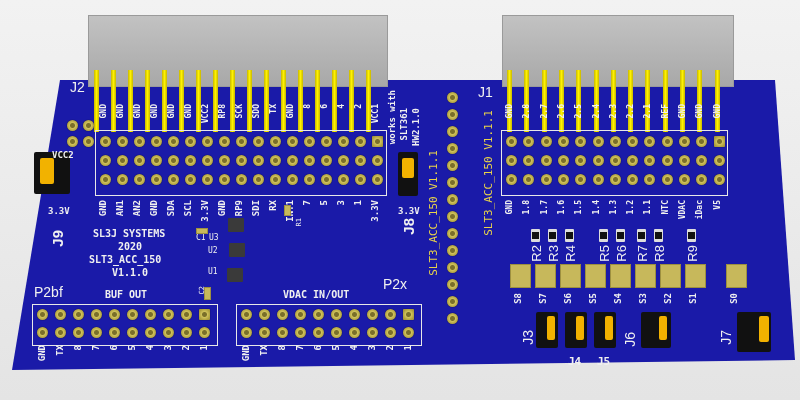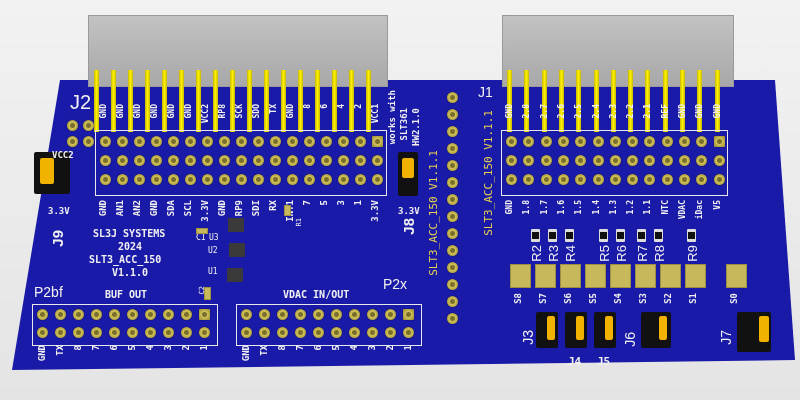--- a/index.html
+++ b/index.html
@@ -63,21 +63,21 @@
       <div class="pin" style="left: 593.5px; top: 70px; height: 62px;"></div>
       <div class="pin" style="left: 610.8px; top: 70px; height: 62px;"></div>
       <div class="pin" style="left: 628.1px; top: 70px; height: 62px;"></div>
       <div class="pin" style="left: 645.4px; top: 70px; height: 62px;"></div>
       <div class="pin" style="left: 662.7px; top: 70px; height: 62px;"></div>
       <div class="pin" style="left: 680px; top: 70px; height: 62px;"></div>
       <div class="pin" style="left: 697.3px; top: 70px; height: 62px;"></div>
       <div class="pin" style="left: 714.6px; top: 70px; height: 62px;"></div>
     </div>
 
-  <div class="silk" style="left:70px;top:91px;font-size:20px;font-family:'Liberation Sans',sans-serif;font-weight:normal;">J2</div>
+  <div class="silk" style="left:70px;top:79px;font-size:14px;font-family:'Liberation Sans',sans-serif;font-weight:normal;">J2</div>
 
   <div class="outline" style="left:95px;top:130px;width:290px;height:64px;"></div>
   <div id="left-pads">
       <div class="pad" style="left: 100px; top: 136px;"></div>
       <div class="pad" style="left: 100px; top: 155px;"></div>
       <div class="pad" style="left: 100px; top: 174px;"></div>
       <div class="pad" style="left: 117px; top: 136px;"></div>
       <div class="pad" style="left: 117px; top: 155px;"></div>
       <div class="pad" style="left: 117px; top: 174px;"></div>
       <div class="pad" style="left: 134px; top: 136px;"></div>
@@ -181,21 +181,21 @@
   <div class="silk" style="left:48px;top:206px;font-size:9px;">3.3V</div>
   <div class="silk vert" style="left:49px;top:230px;font-size:15px;font-family:'Liberation Sans',sans-serif;">J9</div>
 
   <div class="jumper" style="left:398px;top:152px;width:20px;height:44px;">
     <div class="cap" style="left:4px;top:6px;width:12px;height:20px;"></div>
   </div>
   <div class="silk" style="left:398px;top:206px;font-size:9px;">3.3V</div>
   <div class="silk vert" style="left:400px;top:218px;font-size:15px;font-family:'Liberation Sans',sans-serif;">J8</div>
 
   <div class="silk" style="left:93px;top:228px;font-size:10px;">SL3J SYSTEMS</div>
-  <div class="silk" style="left:118px;top:241px;font-size:10px;">2024</div>
+  <div class="silk" style="left:118px;top:241px;font-size:10px;">2020</div>
   <div class="silk" style="left:89px;top:254px;font-size:10px;">SLT3_ACC_150</div>
   <div class="silk" style="left:112px;top:267px;font-size:10px;">V1.1.0</div>
 
   <div class="chip" style="left:228px;top:218px;width:16px;height:14px;"></div>
   <div class="chip" style="left:229px;top:243px;width:16px;height:14px;"></div>
   <div class="chip" style="left:227px;top:268px;width:16px;height:14px;"></div>
   <div class="silk" style="left:196px;top:233px;font-size:8px;font-weight:normal;">C1</div>
   <div class="silk" style="left:209px;top:233px;font-size:8px;font-weight:normal;">U3</div>
   <div class="silk" style="left:208px;top:246px;font-size:8px;font-weight:normal;">U2</div>
   <div class="silk" style="left:208px;top:267px;font-size:8px;font-weight:normal;">U1</div>

